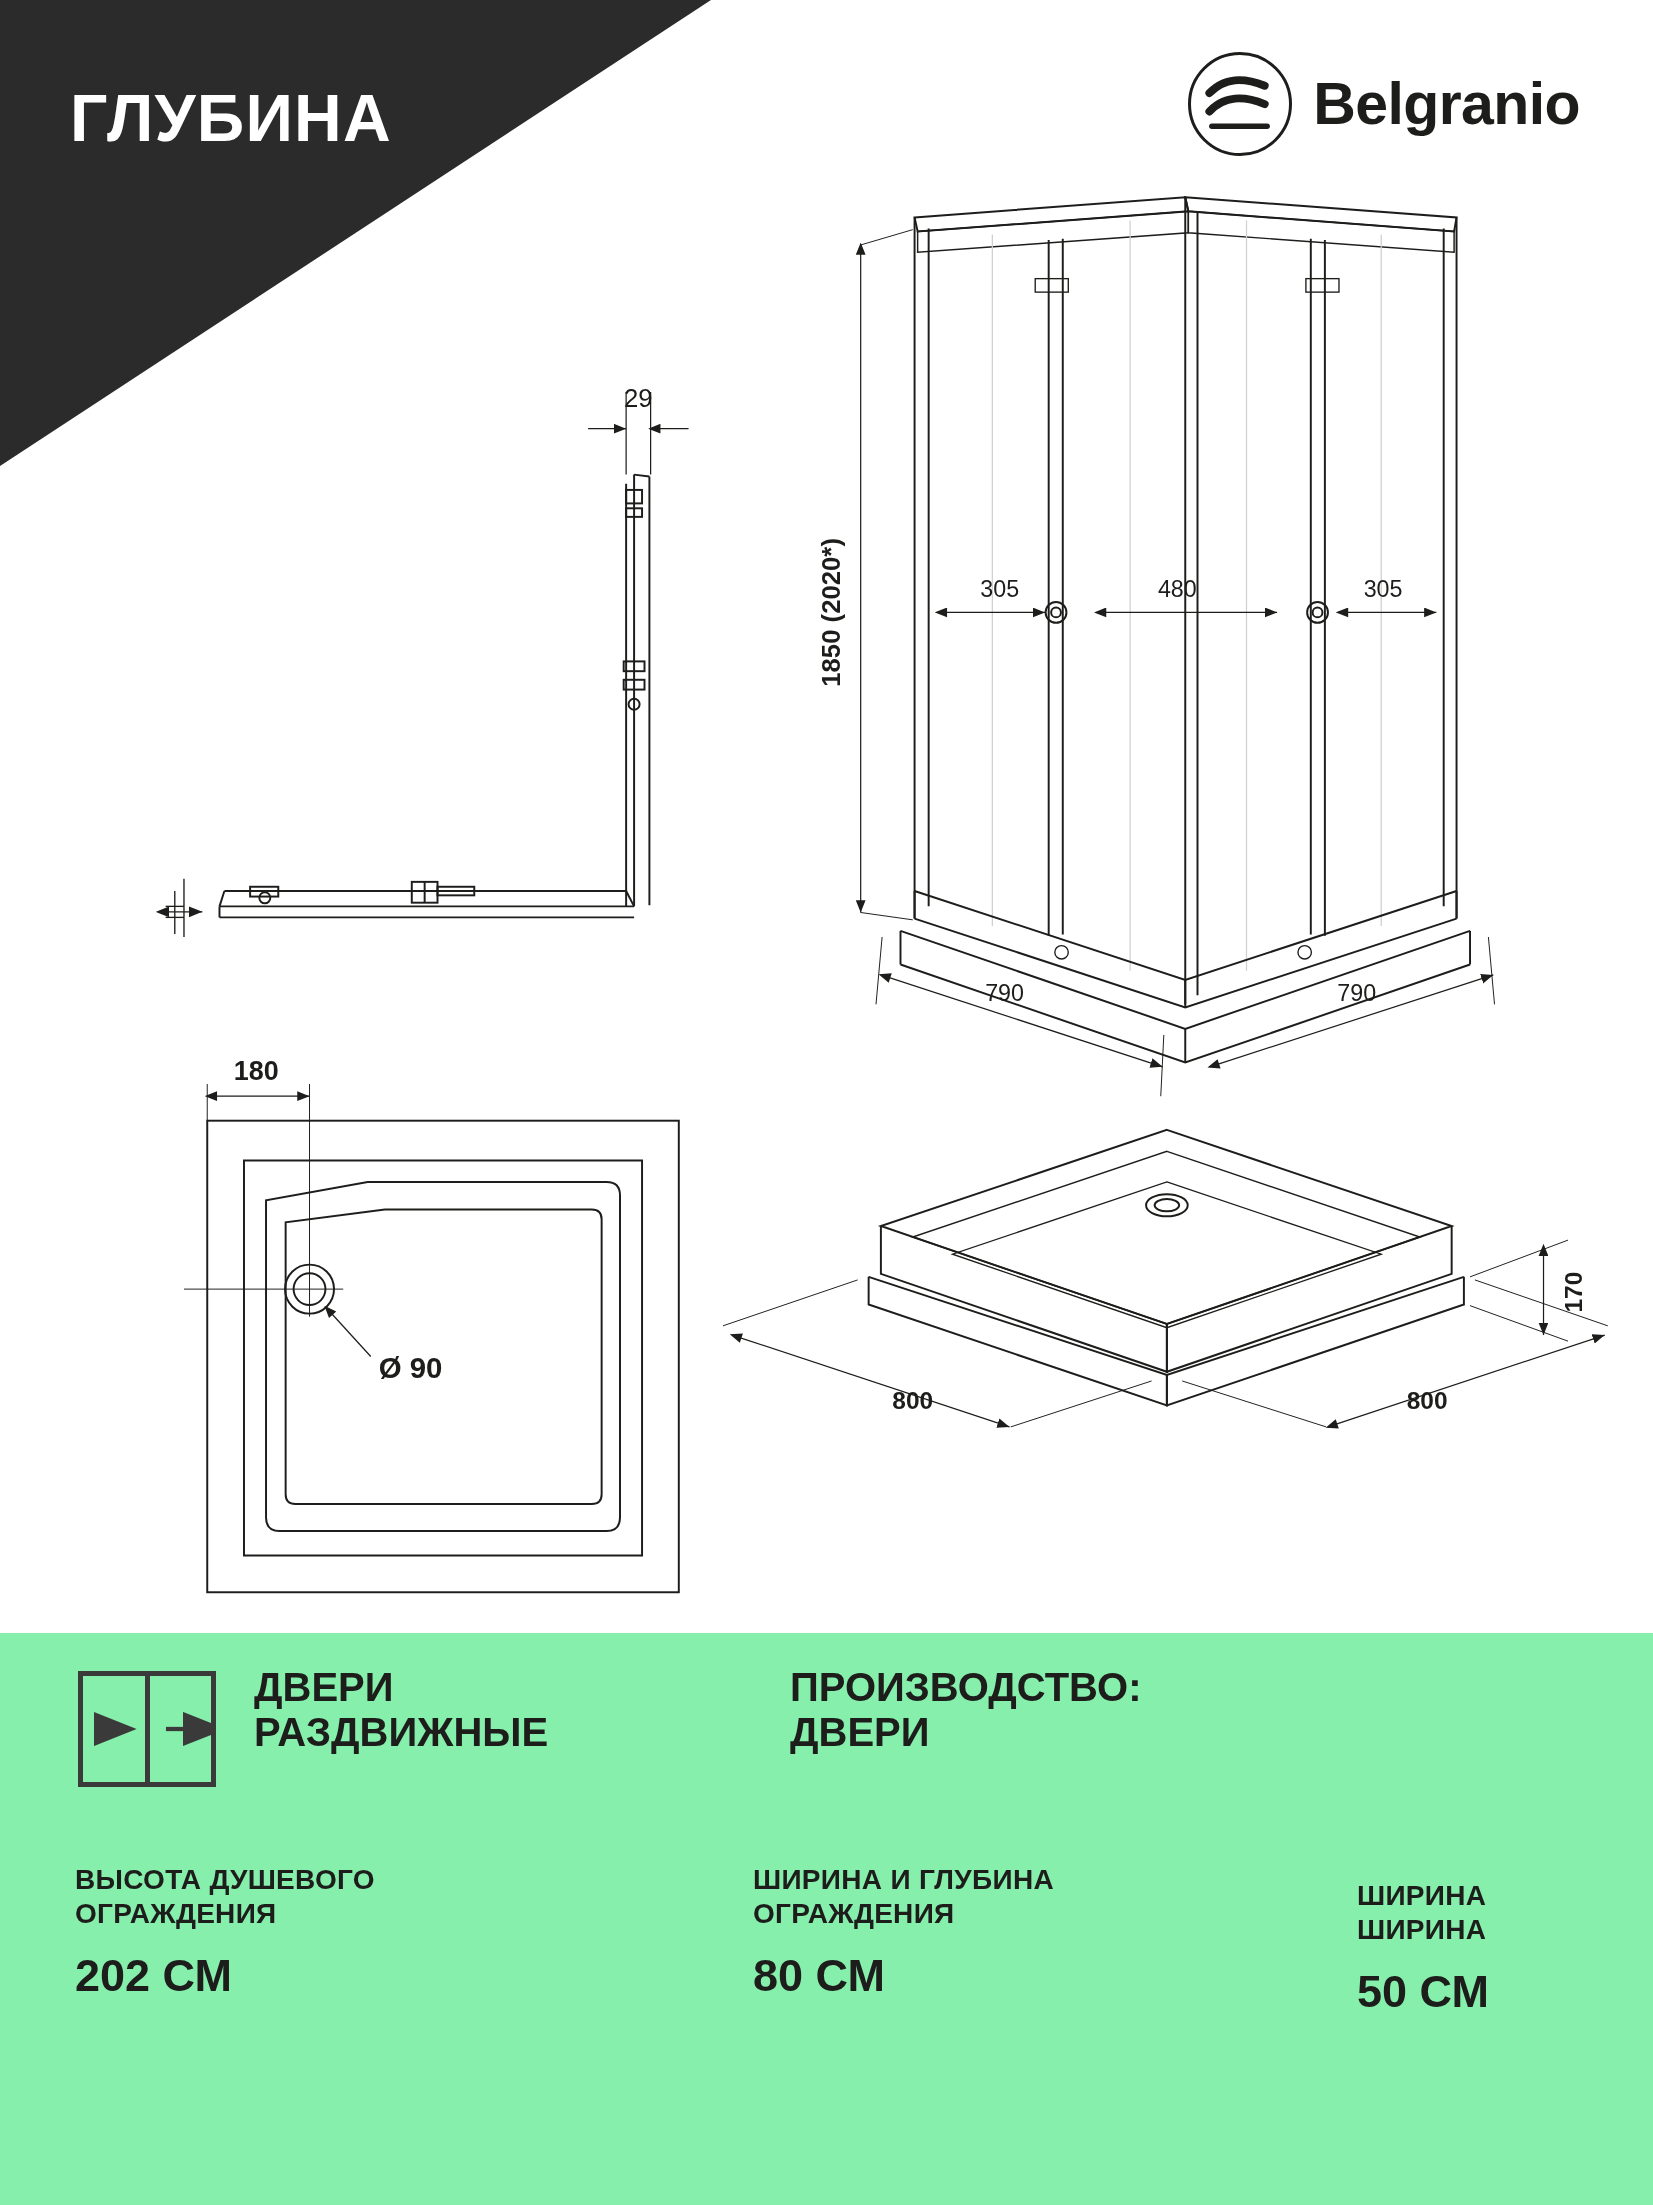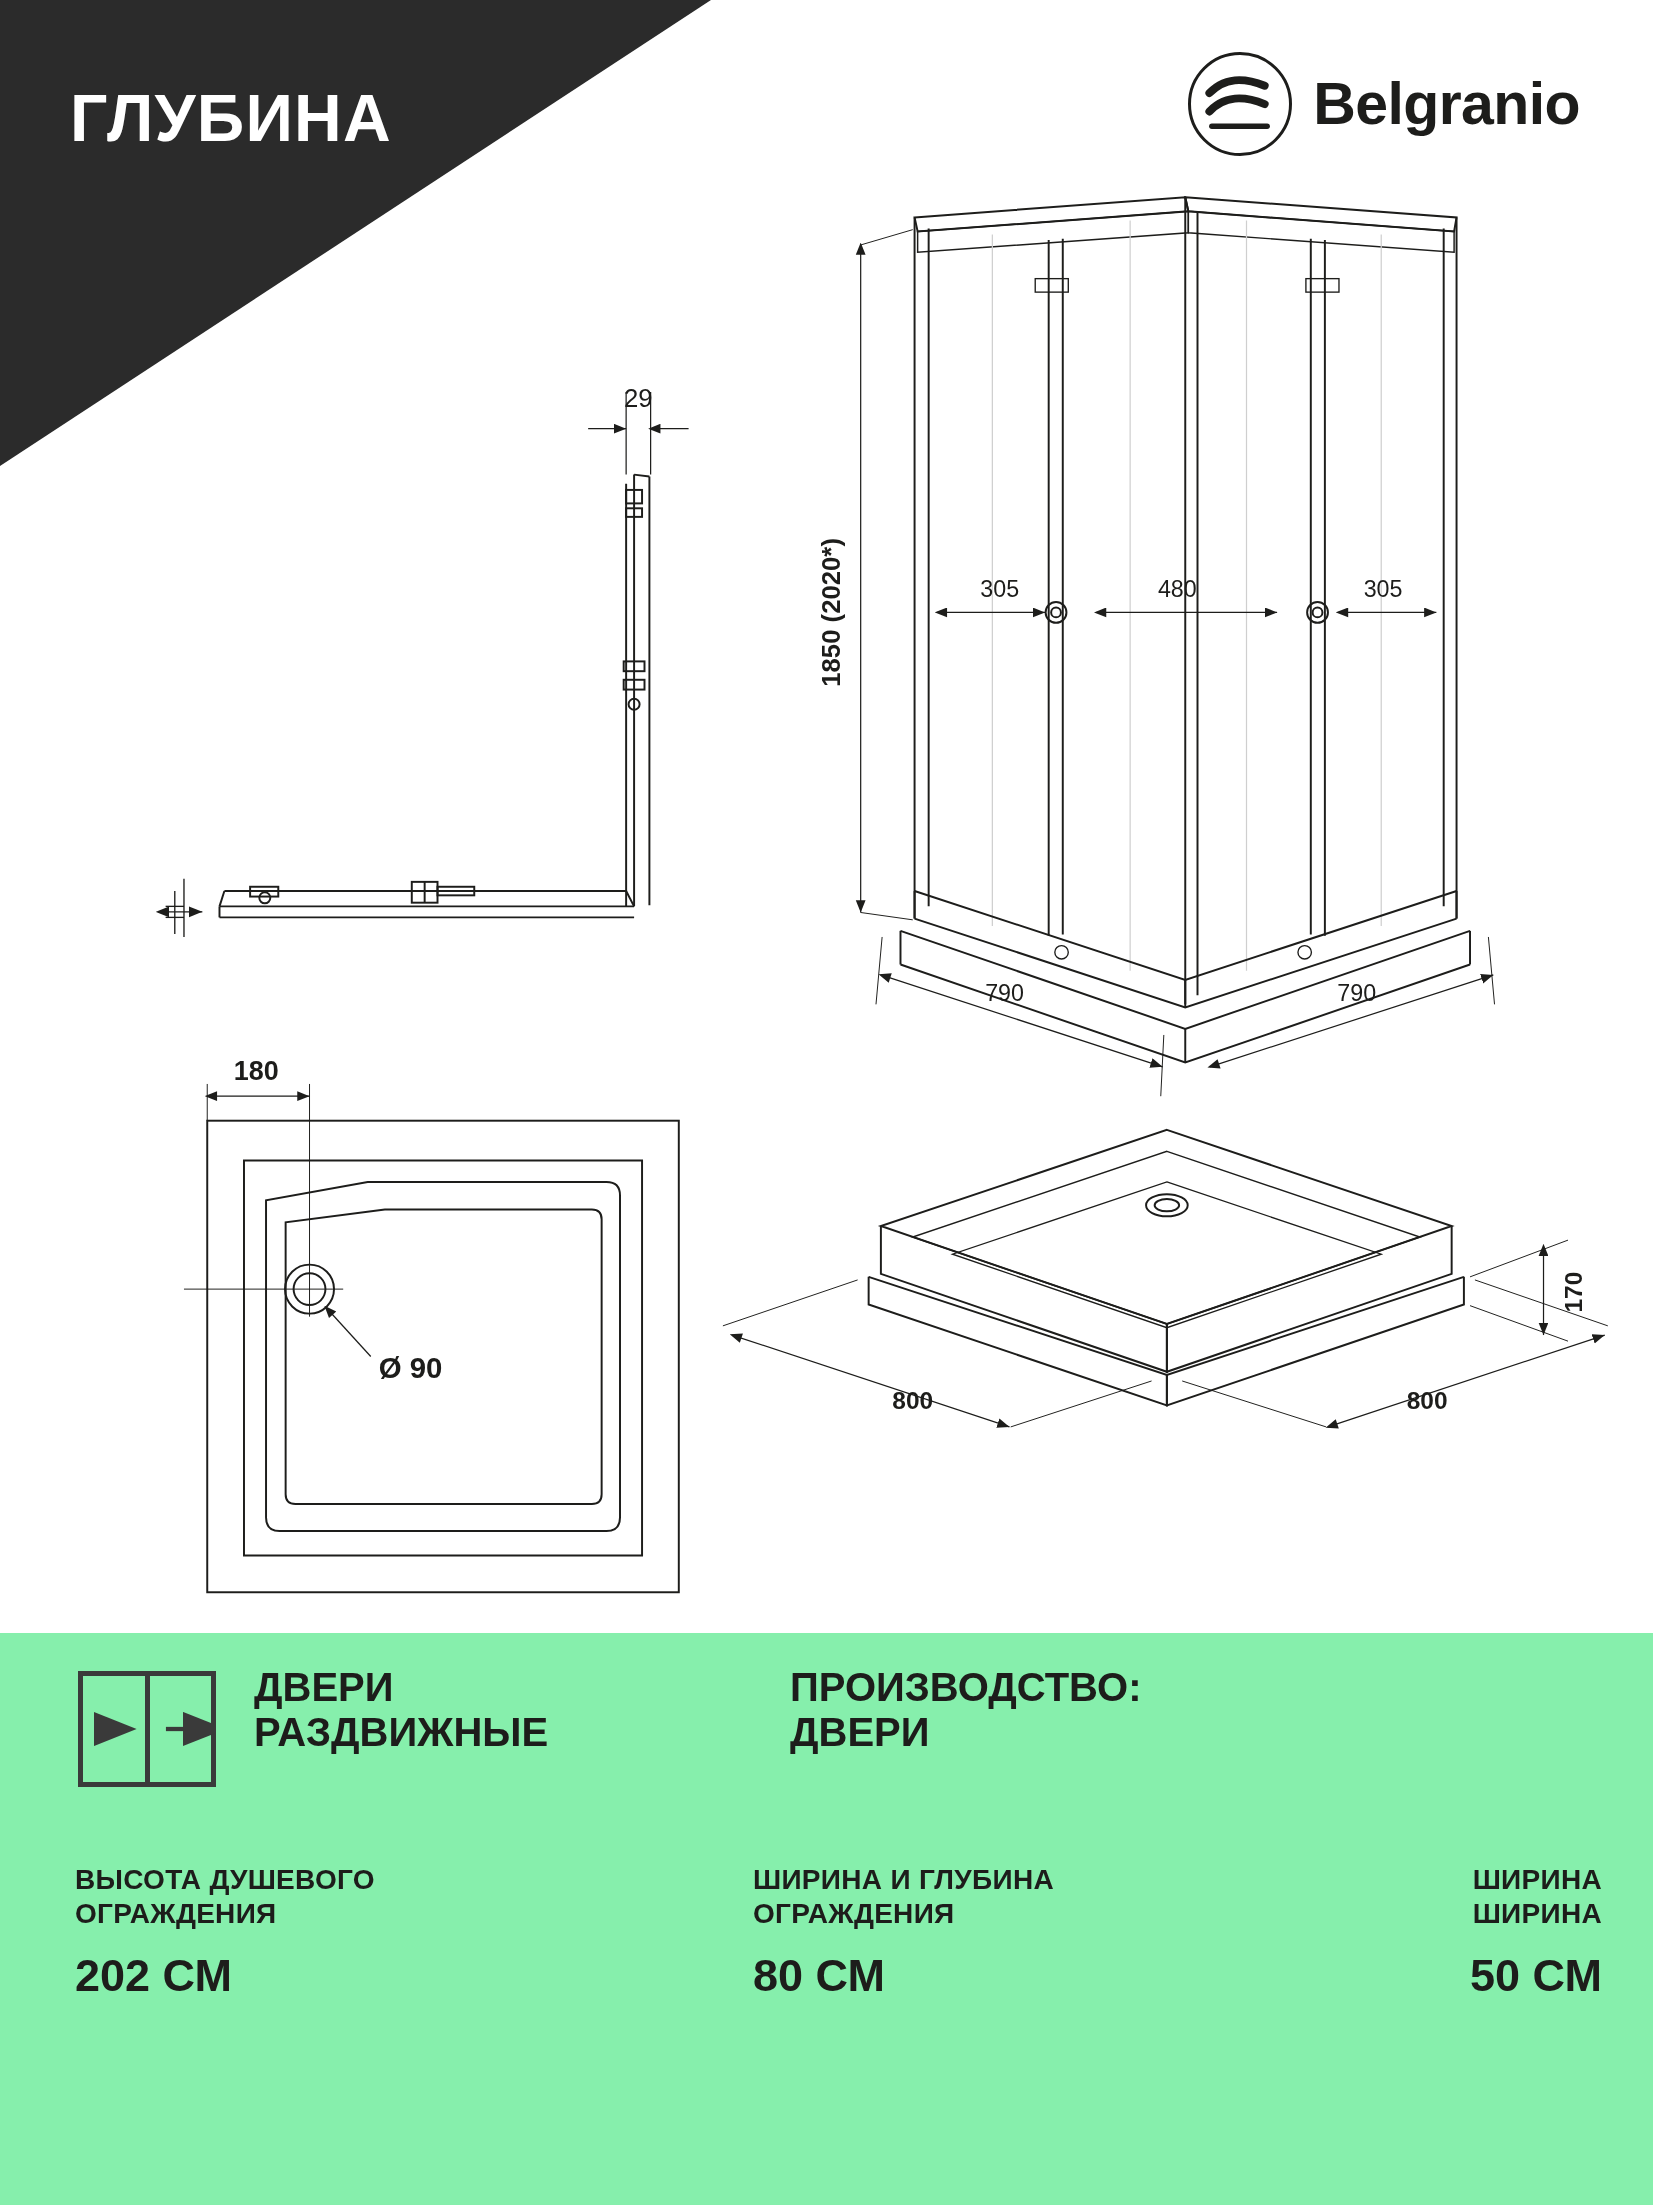--- a/index.html
+++ b/index.html
@@ -71,21 +71,21 @@
   .spec .cap {
     font-size:28px; font-weight:bold; line-height:1.22; color:#1d1d1b;
     letter-spacing:0.3px;
   }
   .spec .val {
     margin-top:18.4px;
     font-size:45px; font-weight:bold; color:#1d1d1b;
   }
   .spec-1 { left:75px; top:0; width:466px; }
   .spec-2 { left:753px; top:0; width:466px; }
-  .spec-3 { left:1357px; top:0; width:245px; text-align:right; }
+  .spec-3 { left:1357px; top:16px; width:245px; text-align:left; }
 </style>
 </head>
 <body>
 
 <div class="header">
   <div class="header-black"></div>
   <div class="header-title">ГЛУБИНА</div>
   <div class="brand">
     <div class="brand-mark">
       <svg width="97" height="97" viewBox="0 0 158 158" aria-hidden="true">

